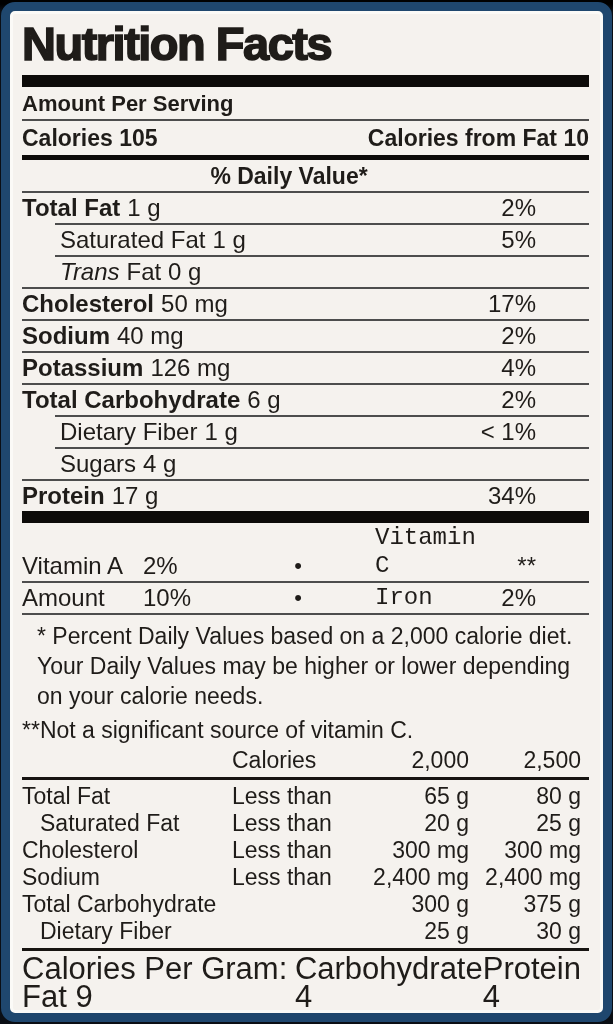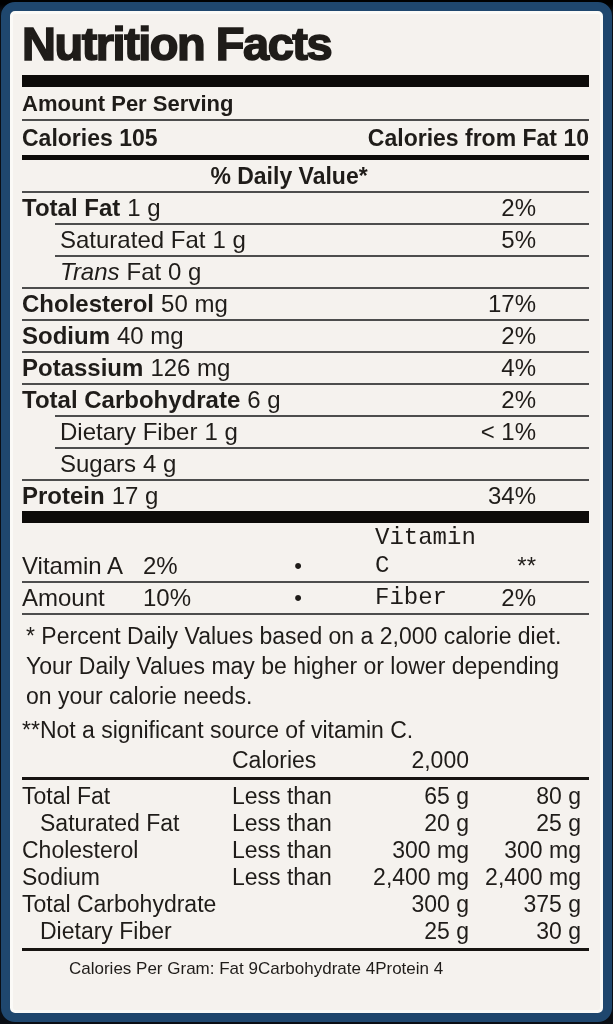--- a/index.html
+++ b/index.html
@@ -43,30 +43,30 @@
   .nrow.italic .nname { font-weight: normal; font-style: italic; }
   .nrow.ind { padding-left: 38px; }
   .namt { margin-left: 7px; }
   .ndv { margin-left: auto; padding-right: 53px; white-space: nowrap; }
   .vrow { display: flex; align-items: flex-end; font-size: 24px; line-height: 28px; padding: 1px 0; }
   .vname1 { width: 121px; }
   .vval1  { width: 90px; }
   .vbullet { width: 130px; text-align: center; font-size: 22px; }
   .vname2 { width: 130px; padding-left: 12px; font-family: Liberation Mono, monospace; }
   .vval2  { flex: 1; text-align: right; padding-right: 53px; }
-  .fnote { font-size: 23px; line-height: 30px; margin: 6px 0 0 4px; }
+  .fnote { font-size: 23px; line-height: 30px; margin: 6px 0 0 15px; }
   .fnote2 { margin: 4px 0 0 0; }
   .rtable { margin-top: 2px; font-size: 23px; }
   .rrow { display: flex; line-height: 27px; }
   .rrow.ind .rname { padding-left: 18px; }
   .rname { width: 210px; }
   .rqual { width: 115px; }
   .rv1 { width: 122px; text-align: right; }
   .rv2 { flex: 1; text-align: right; padding-right: 8px; }
-  .cpg { display: flex; justify-content: flex-start; font-size: 17px; line-height: 28px; padding: 1px 8px 0 0; margin-left: 47px; }
+  .cpg { display: flex; justify-content: flex-start; font-size: 31px; line-height: 28px; padding: 1px 8px 0 0; }
 </style>
 </head>
 <body>
 
 <div class="label">
 
   <div class="title">Nutrition Facts</div>
 
   <div class="bar bar1"></div>
 
@@ -159,33 +159,34 @@
     <span class="vbullet">•</span>
     <span class="vname2">Vitamin C</span>
     <span class="vval2">**</span>
   </div>
   <div class="sep"></div>
 
   <div class="vrow">
     <span class="vname1">Amount</span>
     <span class="vval1">10%</span>
     <span class="vbullet">•</span>
-    <span class="vname2">Fiber</span>
+    <span class="vname2">Iron</span>
     <span class="vval2">2%</span>
   </div>
   <div class="sep"></div>
 
   <p class="fnote">* Percent Daily Values based on a 2,000 calorie diet. Your Daily Values may be higher or lower depending on your calorie needs.</p>
   <p class="fnote fnote2">**Not a significant source of vitamin C.</p>
 
   <div class="rtable">
     <div class="rrow">
       <span class="rname"></span>
       <span class="rqual">Calories</span>
       <span class="rv1">2,000</span>
+      <span class="rv2">2,500</span>
     </div>
     <div class="sep-3"></div>
 
     <div class="rrow">
       <span class="rname">Total Fat</span>
       <span class="rqual">Less than</span>
       <span class="rv1">65 g</span>
       <span class="rv2">80 g</span>
     </div>
     <div class="rrow ind">

